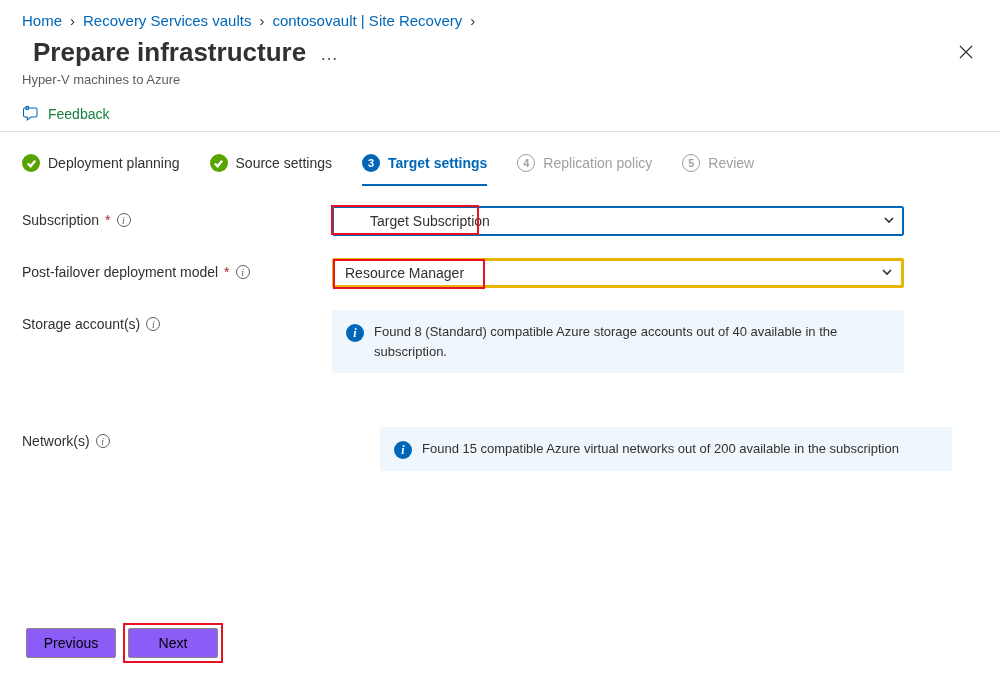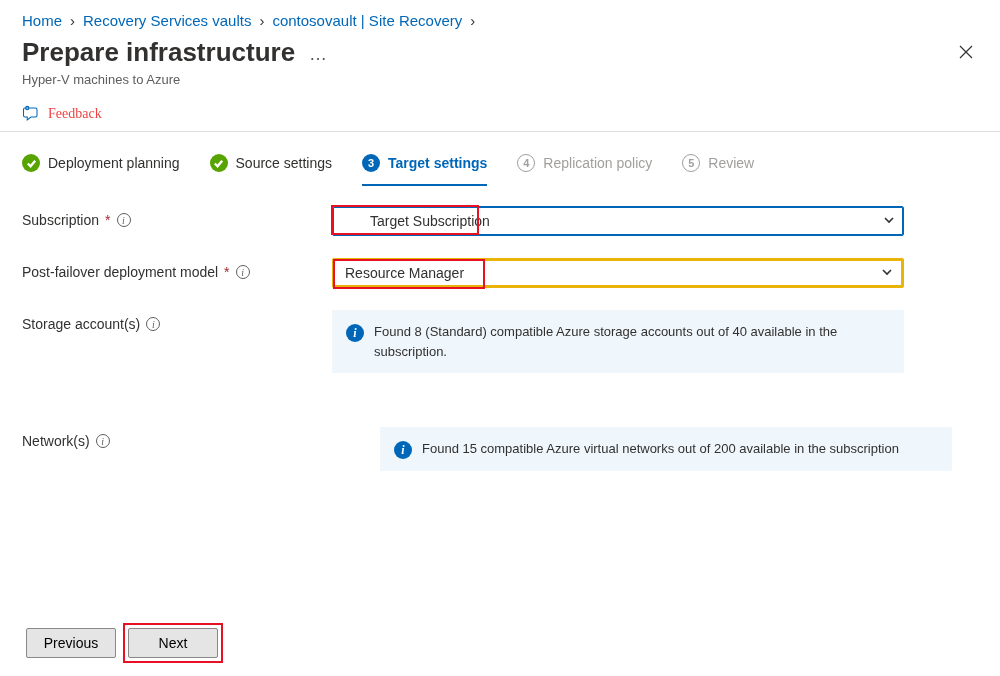--- a/index.html
+++ b/index.html
@@ -6,31 +6,31 @@
   html, body { margin:0; padding:0; font-family: "Segoe UI", Arial, sans-serif; font-size:14px; color:#323130; background:#fff; width:1000px; }
   a { color:#0067b8; text-decoration:none; }
   .page { padding: 12px 22px 0 22px; position:relative; }
 
   
   .breadcrumb { display:flex; gap:8px; align-items:center; font-size:15px; margin-bottom:6px; }
   .breadcrumb .crumb { color:#0067b8; cursor:pointer; }
   .breadcrumb .sep { color:#323130; }
 
   
-  .title-row { display:flex; align-items:center; gap:14px; }
+  .title-row { display:flex; align-items:center; gap:14px;margin-left:11px; }
   h1 { font-size:26px; font-weight:600; margin:2px 0 0 0; }
   .ellipsis { font-size:18px; color:#555; letter-spacing:2px; cursor:pointer; margin-top:6px; }
   .subtitle { font-size:13px; color:#605e5c; margin-top:4px; }
   .close-x { position:absolute; top:44px; right:26px; cursor:pointer; }
   .close-x svg { width:16px; height:16px; stroke:#323130; stroke-width:1.2; }
 
   
   .feedback { display:flex; align-items:center; gap:8px; margin:18px 0 8px 0; cursor:pointer; }
   .feedback svg { width:18px; height:18px; stroke:#0067b8; fill:none; stroke-width:1.4; }
-  .feedback span { color:#ef4444;font-family:Liberation Serif, serif; }
+  .feedback span { color:#15803d; }
 
   .divider { border:0; border-top:1px solid #e1dfdd; margin:8px -22px 0 -22px; }
 
   
   .steps { display:flex; gap:30px; padding:22px 0 6px 0; }
   .step { display:flex; align-items:center; gap:8px; font-size:14px; color:#323130; cursor:pointer; }
   .step .circle { width:18px; height:18px; border-radius:50%; display:flex; align-items:center; justify-content:center; font-size:11px; font-weight:600; }
   .step.done .circle { background:#57a300; color:#fff; }
   .step.done .check { width:11px; height:11px; stroke:#fff; stroke-width:2.6; fill:none; }
   .step.current .circle { background:#0067b8; color:#fff; }
@@ -53,21 +53,21 @@
   .select .caret svg { width:12px; height:12px; stroke:#323130; stroke-width:1.6; fill:none; }
   .highlight-box { position:absolute; inset:0; border:2px solid #e81123; pointer-events:none; }
   .highlight-1 { left:-2px; top:-2px; height:30px; width:148px; }
   .highlight-2 { left:-2px; top:-2px; height:30px; width:152px; }
 
   .info-banner { background:#eff6fc; padding:12px 14px; font-size:13px; color:#323130; display:flex; gap:10px; align-items:flex-start; line-height:1.5; }
   .info-banner .info-ball { flex:0 0 18px; width:18px; height:18px; border-radius:50%; background:#0067b8; color:#fff; display:flex; align-items:center; justify-content:center; font-size:12px; font-weight:700; font-style:italic; font-family:Georgia, serif; margin-top:2px; }
 
   
   .footer { position:fixed; left:0; bottom:0; width:1000px; padding:12px 26px 18px 26px; background:#fff; display:flex; gap:12px; }
-  .btn { min-width:90px; height:30px; background:#e5e5e5; border:1px solid #8a8886; border-radius:2px; font-size:14px; cursor:pointer; padding:0 14px; text-align:center; }
+  .btn { min-width:90px; height:30px; background:#8b5cf6; border:1px solid #8a8886; border-radius:2px; font-size:14px; cursor:pointer; padding:0 14px; text-align:center; }
   .btn-wrap { position:relative; display:inline-block; }
   .btn-highlight { position:absolute; left:-5px; top:-5px; right:-5px; bottom:-5px; border:2px solid #e81123; pointer-events:none; }
 </style>
 </head>
 <body>
 
 <div class="page">
 
   <nav class="breadcrumb">
     <a class="crumb">Home</a>

